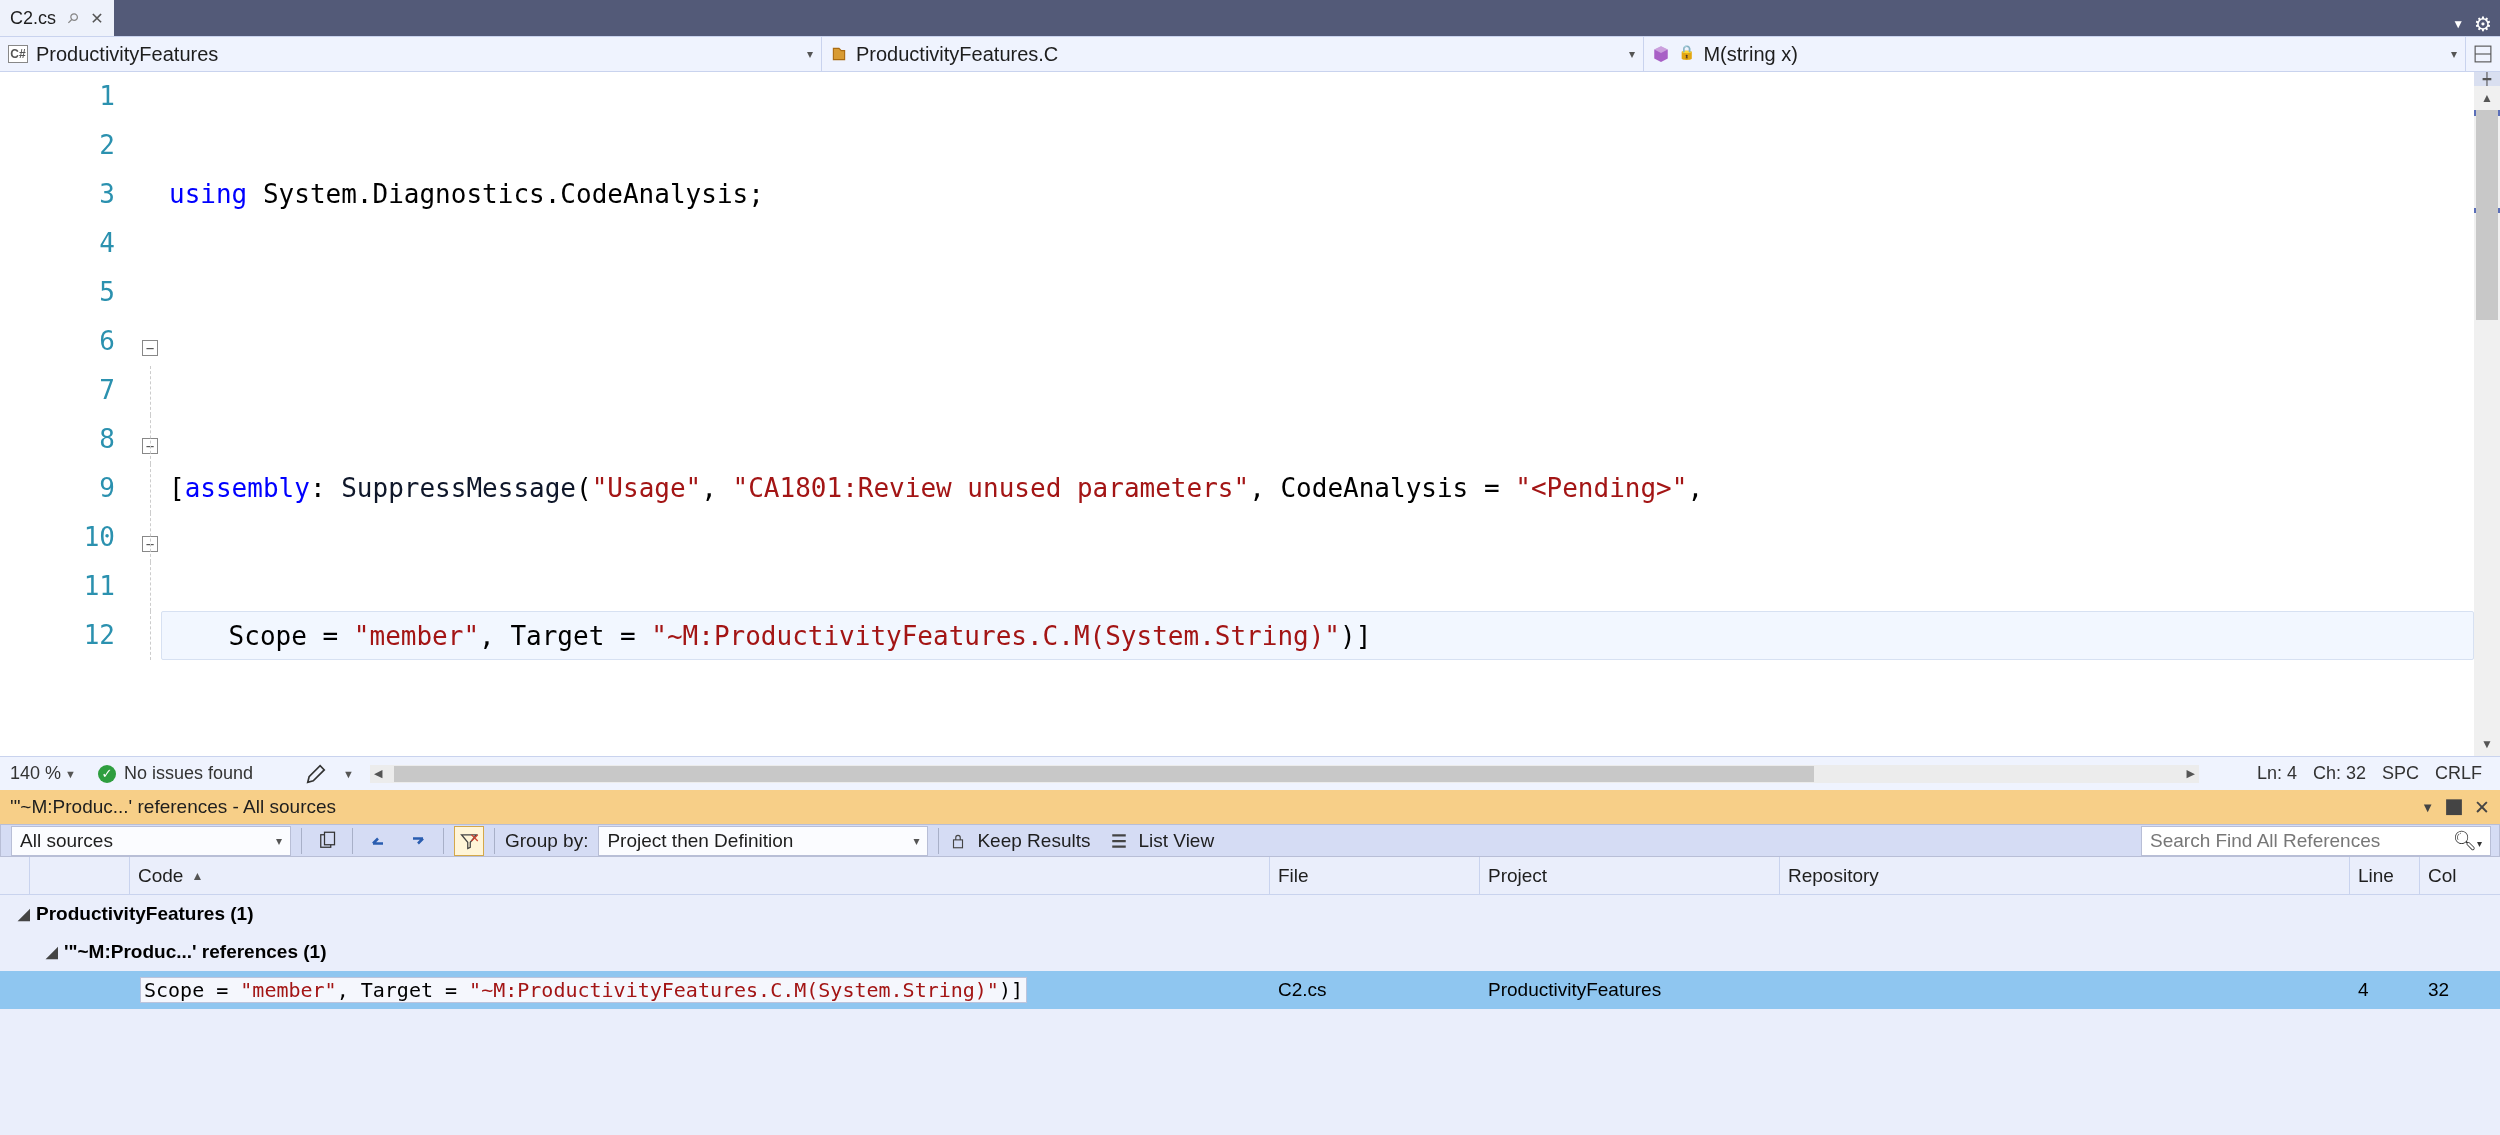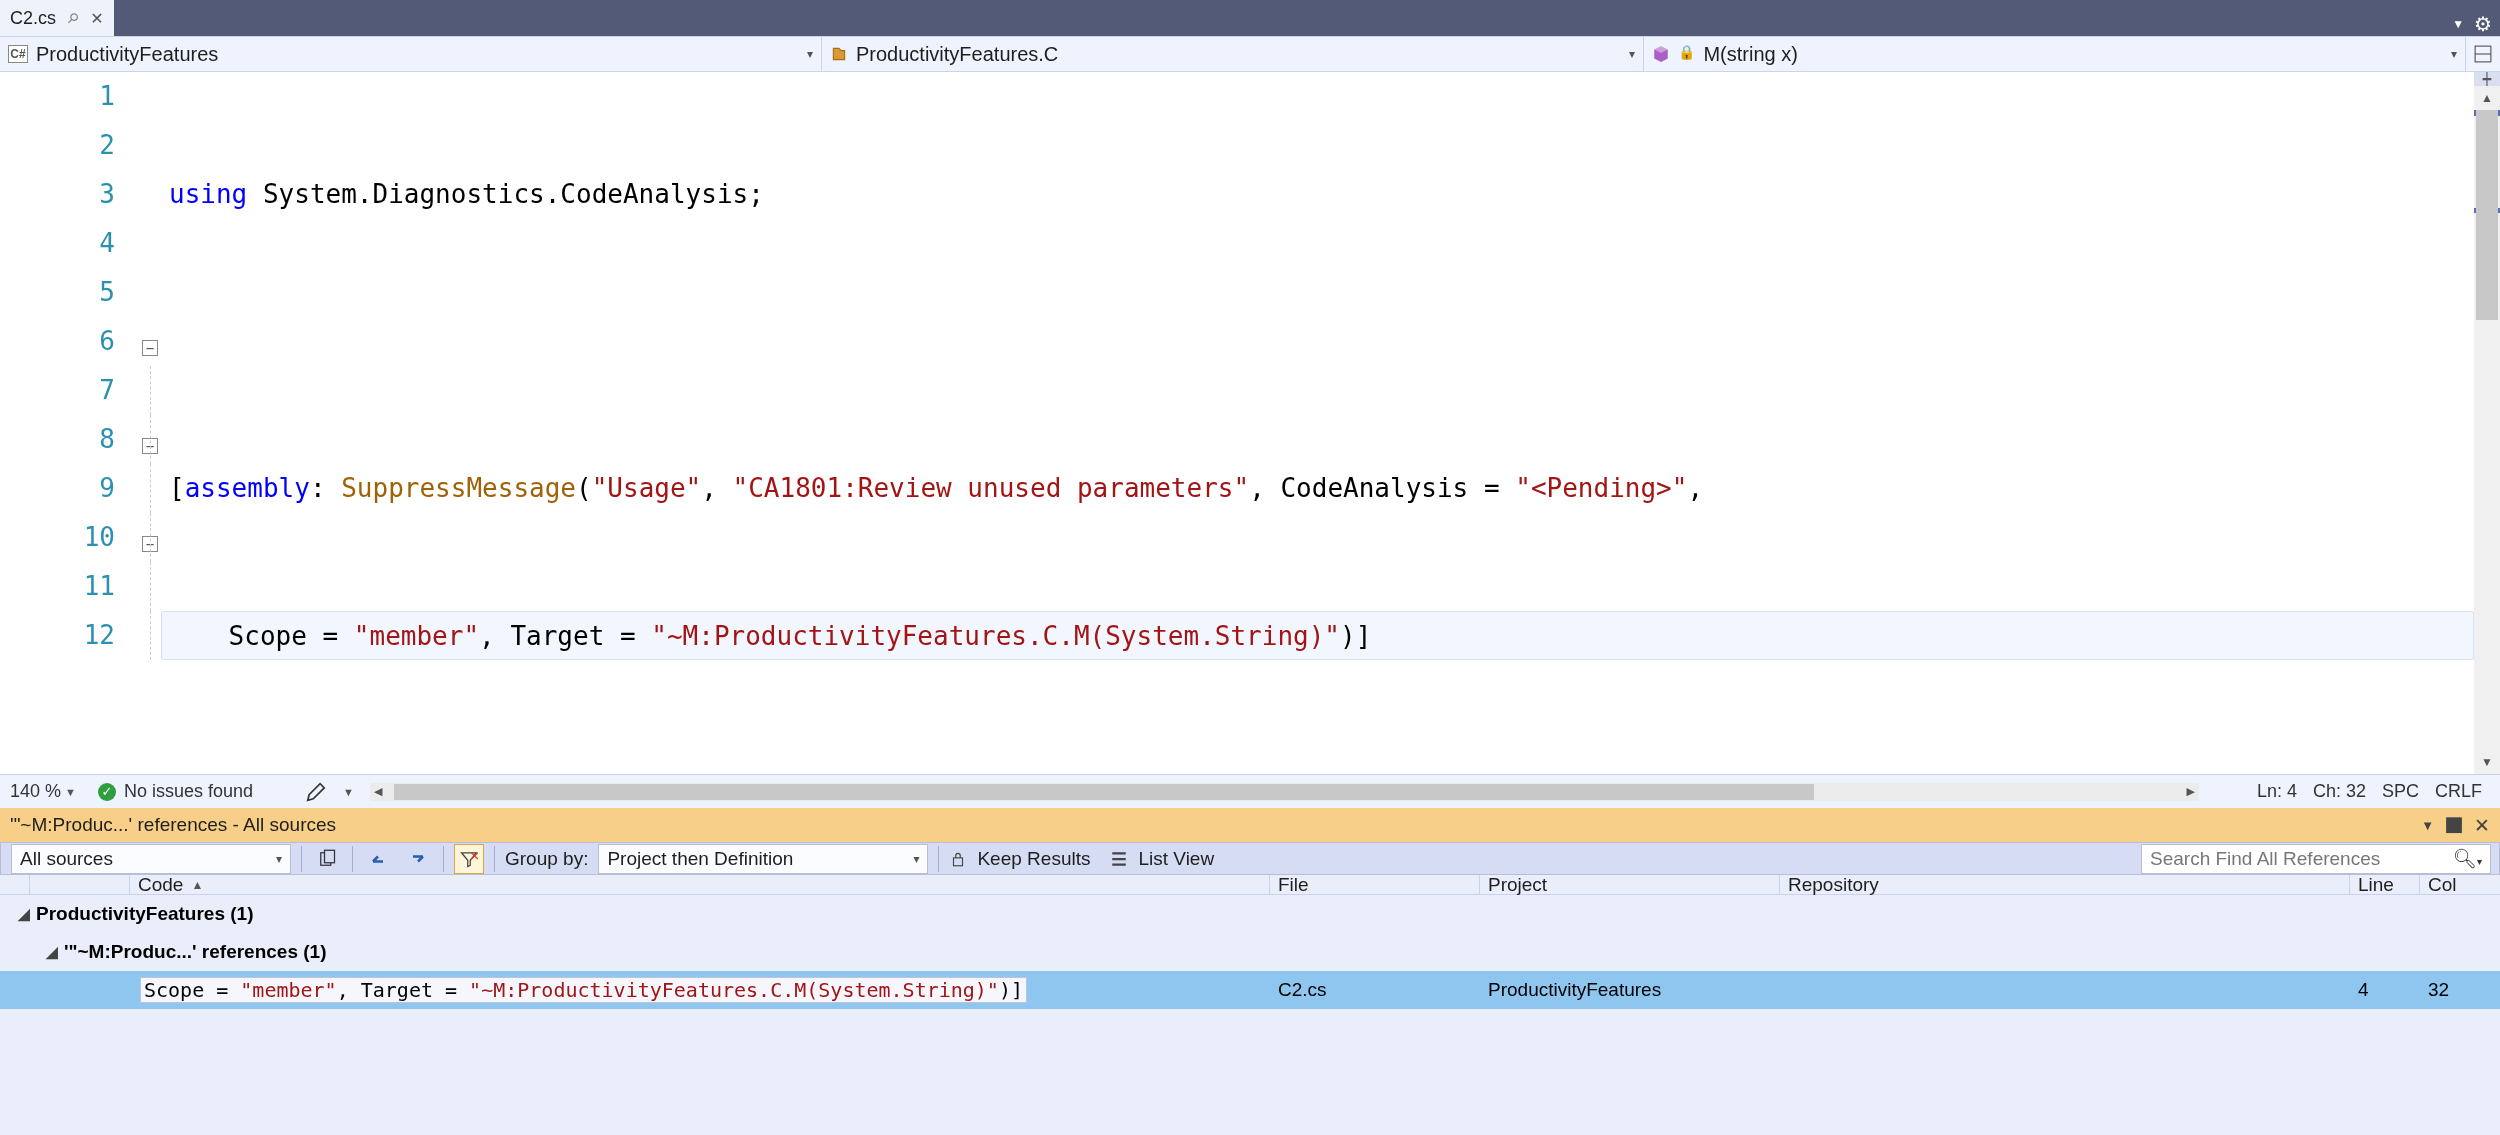--- a/index.html
+++ b/index.html
@@ -67,21 +67,21 @@
 .panel-tb .sep { width:1px; height:26px; background:#a8b0c8; }
 .panel-tb .dd-src { width:280px; height:30px; background:#fbfcff; border:1px solid #b8bed6; display:flex; align-items:center; padding:0 8px; }
 .panel-tb .dd-grp { width:330px; height:30px; background:#fbfcff; border:1px solid #b8bed6; display:flex; align-items:center; padding:0 8px; }
 .panel-tb .ddarr { margin-left:auto; font-size:12px; color:#555; }
 .panel-tb .tbtn { width:30px; height:30px; display:flex; align-items:center; justify-content:center; }
 .panel-tb .tbtn.active { background:#fff5d8; border:1px solid #d4a84a; }
 .panel-tb .search { margin-left:auto; width:350px; height:30px; background:#fff; border:1px solid #b8bed6; display:flex; align-items:center; padding:0 8px; color:#777; margin-right:8px; }
 .panel-tb .search .mag { margin-left:auto; color:#333; }
 
 
-.grid-hdr { height:20px; background:#eaeefb; border-bottom:1px solid #c9d3ee; display:flex; align-items:flex-end; font-size:19px; color:#1e1e1e; }
+.grid-hdr { height:38px; background:#eaeefb; border-bottom:1px solid #c9d3ee; display:flex; align-items:flex-end; font-size:19px; color:#1e1e1e; }
 .col-expand { width:30px; }
 .col-icon { width:100px; }
 .col-code { flex:1; padding-left:8px; }
 .col-file { width:210px; padding-left:8px; }
 .col-project { width:300px; padding-left:8px; }
 .col-repo { width:570px; padding-left:8px; }
 .col-line { width:70px; padding-left:8px; }
 .col-col { width:80px; padding-left:8px; }
 .grid-hdr > div { border-right:1px solid #c9d3ee; height:100%; display:flex; align-items:center; }
 .grid-hdr > div:last-child { border-right:none; }
@@ -171,21 +171,21 @@
       <div class="fold-line"></div>
       <div class="fold-line"><span class="fold-box">−</span></div>
       <div class="fold-line"></div>
       <div class="fold-line"><span class="fold-box">−</span></div>
       <div class="fold-line"></div>
         <div class="fold-line"></div>
     </div>
     <div class="code">
       <div class="row"><span class="kw">using</span><span> System.Diagnostics.CodeAnalysis;</span></div>
       <div class="row"></div>
-      <div class="row"><span>[</span><span class="kw">assembly</span><span>: </span><span style="color:#a16207">SuppressMessage</span><span>(</span><span class="str">"Usage"</span><span>, </span><span class="str">"CA1801:Review unused parameters"</span><span>, CodeAnalysis = </span><span class="str">"&lt;Pending&gt;"</span><span>,</span></div>
+      <div class="row"><span>[</span><span class="kw">assembly</span><span>: </span><span style="color:#0f172a">SuppressMessage</span><span>(</span><span class="str">"Usage"</span><span>, </span><span class="str">"CA1801:Review unused parameters"</span><span>, CodeAnalysis = </span><span class="str">"&lt;Pending&gt;"</span><span>,</span></div>
       <div class="row hl"><span>    Scope = </span><span class="str">"member"</span><span>, Target = </span><span class="str">"~M:ProductivityFeatures.C.M(System.String)"</span><span>)]</span></div>
       
       
       
       
       
       
       
       
     </div>

